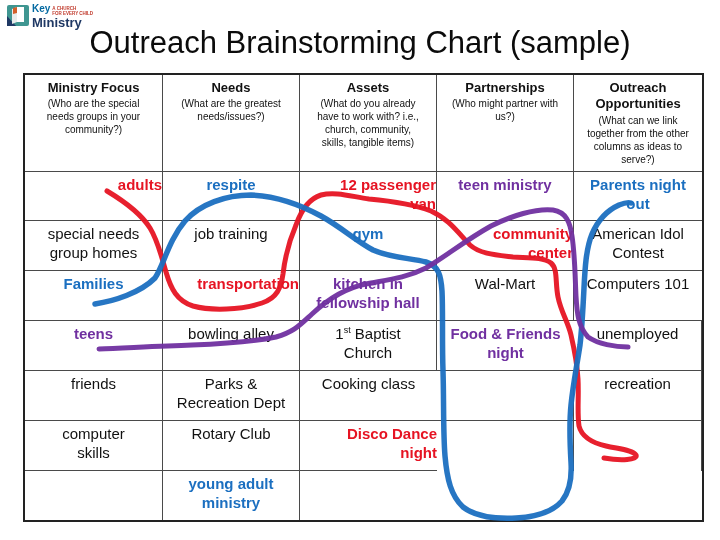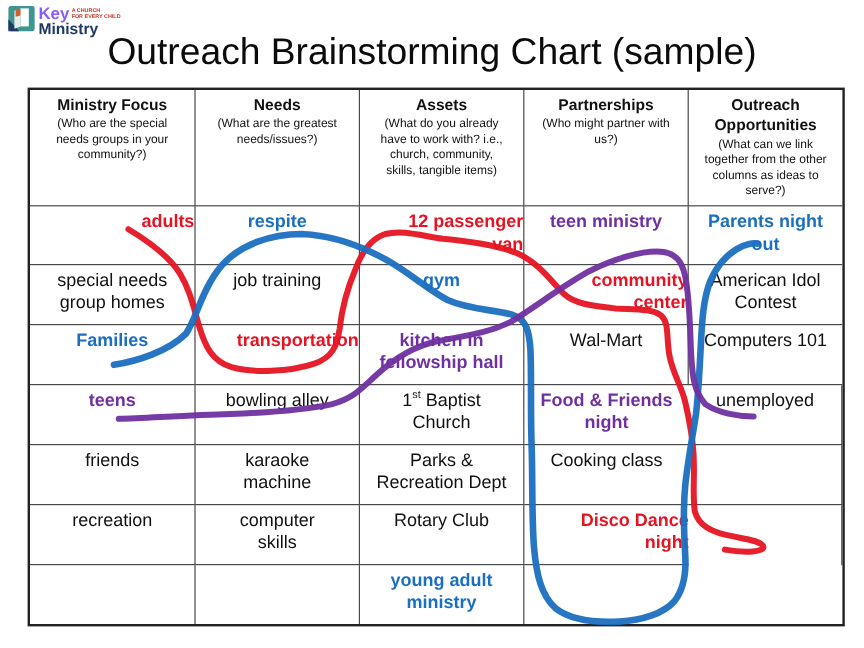--- a/index.html
+++ b/index.html
@@ -5,21 +5,21 @@
   html,body{margin:0;padding:0;background:#fff;}
   .slide{
     position:relative;width:720px;height:540px;background:#ffffff;overflow:hidden;
     font-family:"Liberation Sans", sans-serif;color:#111;
   }
   
   .logo{position:absolute;top:4px;left:6px;display:flex;align-items:flex-start;gap:3px;}
   .logo-mark{width:23px;height:24px;flex:0 0 auto;}
   .logo-text{line-height:1;}
   .logo-row1{display:flex;align-items:flex-start;gap:2px;}
-  .brand-top{font-size:14px;font-weight:bold;color:#8b5cf6;letter-spacing:0;}
+  .brand-top{font-size:10px;font-weight:bold;color:#0369a1;letter-spacing:0;}
   .tagline{font-size:4.5px;color:#c0392b;font-weight:bold;line-height:1.2;margin-top:2px;}
   .brand-bottom{font-size:13px;font-weight:bold;color:#1f3864;margin-top:-1px;}
   
   .title{
     position:absolute;top:25px;left:0;width:100%;text-align:center;
     font-size:31px;color:#0b0b0b;letter-spacing:0;
   }
   
   .grid{
     position:absolute;left:23px;top:73px;width:681px;height:449px;
@@ -111,22 +111,20 @@
       <div class="cell bcell c-black">Wal-Mart</div>
       <div class="cell bcell c-black no-r">Computers 101</div>
       <div class="cell bcell c-purple">teens</div>
       <div class="cell bcell c-black">bowling alley</div>
       <div class="cell bcell c-black">1<sup>st</sup> Baptist
 Church</div>
       <div class="cell bcell c-purple no-r">Food &amp; Friends
 night</div>
       <div class="cell bcell c-black">unemployed</div>
       <div class="cell bcell c-black">friends</div>
-      <div class="cell bcell c-black">karaoke
-machine</div>
       <div class="cell bcell c-black">Parks &amp;
 Recreation Dept</div>
       <div class="cell bcell c-black no-r">Cooking class</div>
       <div class="cell bcell c-black"></div>
       <div class="cell bcell c-black">recreation</div>
       <div class="cell bcell c-black">computer
 skills</div>
       <div class="cell bcell c-black">Rotary Club</div>
       <div class="cell bcell c-red no-r">Disco Dance
 night</div>

